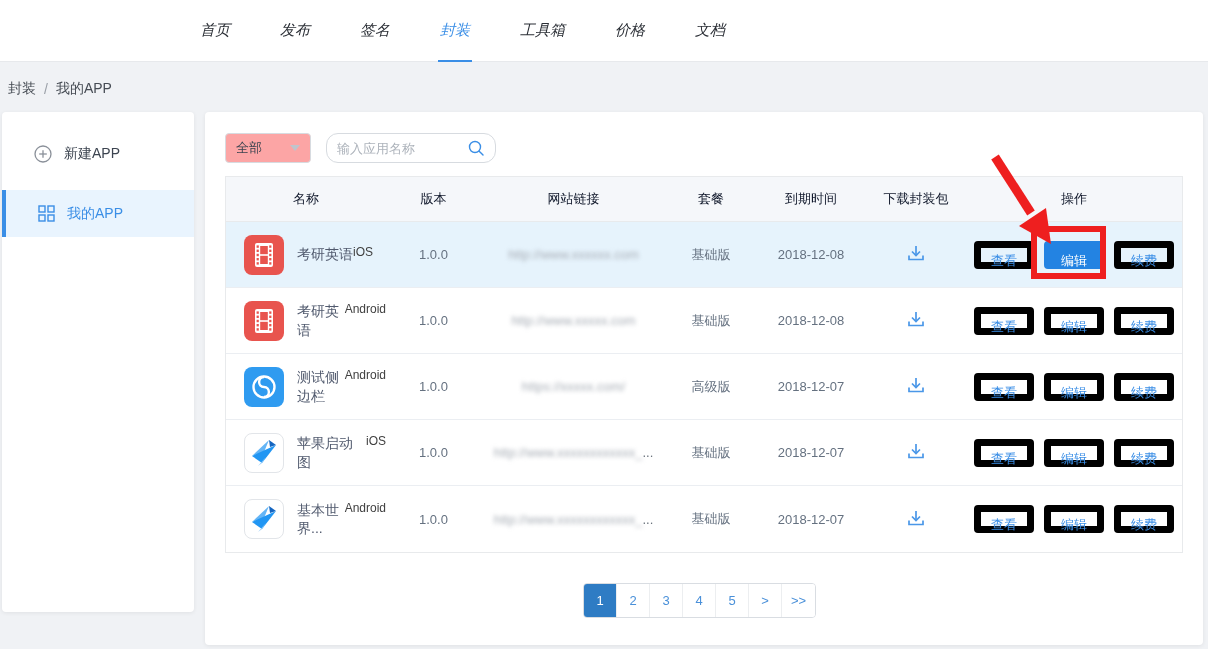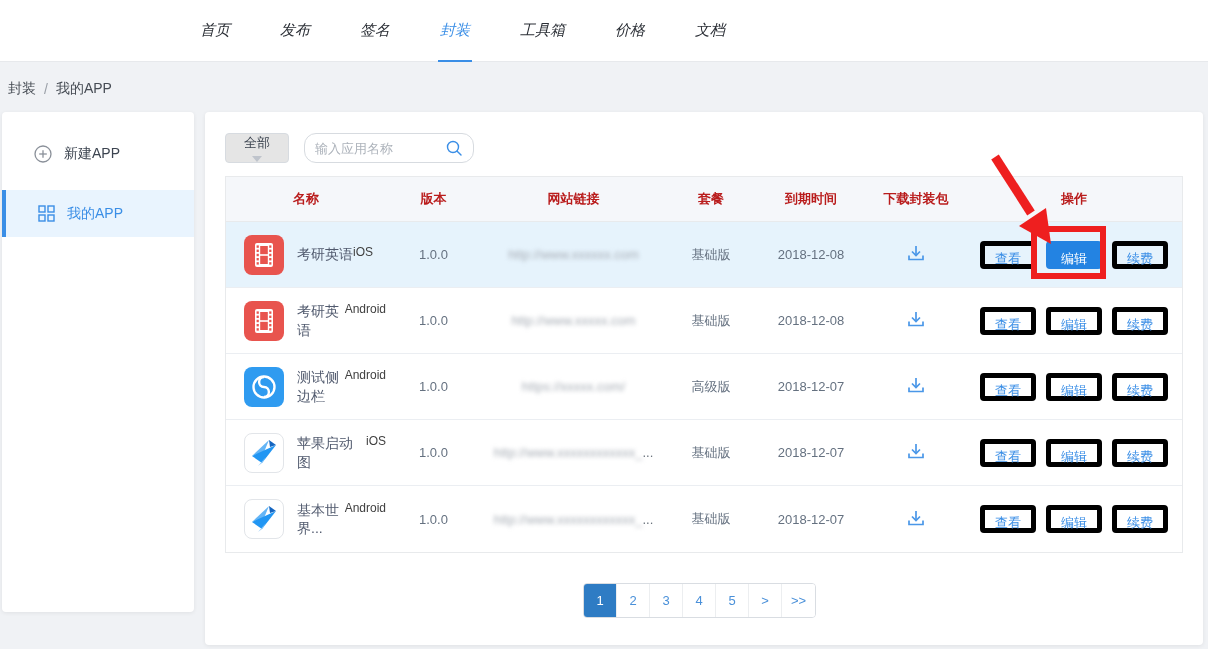--- a/index.html
+++ b/index.html
@@ -53,23 +53,23 @@
 
   
   .main {
     position:absolute; left:205px; top:112px; width:998px; height:533px;
     background:#fff; border-radius:4px; box-shadow:0 1px 4px rgba(0,0,0,.07);
   }
 
   
   .filters { position:absolute; left:20px; top:21px; display:flex; gap:15px; }
   .select-box {
-    width:64px; height:30px; border:1px solid #d7dbe0; border-radius:4px;
+    width:86px; height:30px; border:1px solid #d7dbe0; border-radius:4px;
     display:flex; align-items:center; justify-content:space-between;
-    padding:0 10px; font-size:13px; color:#3c4450; cursor:pointer; background:#e5e5e5;flex-direction:column;
+    padding:0 10px; font-size:13px; color:#3c4450; cursor:pointer; background:#fca5a5;
   }
   .caret { width:0; height:0; border-left:5px solid transparent; border-right:5px solid transparent; border-top:6px solid #bfc4cc; }
   .search-box {
     width:170px; height:30px; border:1px solid #d7dbe0; border-radius:12px;
     display:flex; align-items:center; padding:0 10px; background:#fff;
   }
   .search-box input {
     border:none; outline:none; flex:1; font-size:13px; color:#3c4450;
     font-family:inherit; background:transparent; min-width:0;
   }
@@ -80,21 +80,21 @@
     position:absolute; left:20px; top:64px; width:958px;
     border:1px solid #e8eaec; border-bottom:1px solid #e8eaec;
     font-size:13px;
   }
   .tr {
     display:grid;
     grid-template-columns:160px 95px 185px 90px 110px 100px 216px;
     align-items:center;
   }
   .thead {
-    background:#f5f7fa; height:45px; color:#b91c1c; font-weight:bold;
+    background:#f5f7fa; height:45px; color:#0f172a; font-weight:normal;
     border-bottom:1px solid #e8eaec;
   }
   .thead .th { text-align:center; font-size:13px; }
   .row { height:66px; border-bottom:1px solid #ebeef2; background:#fff; }
   .row:last-child { border-bottom:none; }
   .row.hl { background:#e6f3fc; }
   .cell { text-align:center; color:#657180; }
   .name-cell { display:flex; align-items:center; gap:13px; padding-left:18px; text-align:left; }
   .app-icon { width:40px; height:40px; border-radius:8px; flex:0 0 auto; position:relative; overflow:hidden; }
   .app-icon.red { background:#e8544e; }
@@ -102,21 +102,21 @@
   .app-icon.white { background:#fff; border:1px solid #e2e5e9; }
   .name-lines { display:flex; flex-direction:row; line-height:1.3; }
   .app-name { font-size:14px; color:#515a6e; }
   .app-platform { font-size:12px; color:#404040; }
   .masked { color:#a7adb5; filter:blur(2px); }
   .suffix { color:#6b737d; }
   .dl-btn { display:inline-flex; cursor:pointer; }
 
   .actions { display:flex; gap:10px; justify-content:center; }
   .btn {
-    min-width:46px; height:28px; padding:0 10px; border:5px solid #000000;
+    min-width:46px; height:28px; padding:0 10px; border:7px solid #000000;
     border-radius:4px; background:transparent; color:#3a8ee6; font-size:13px;
     cursor:pointer; font-family:inherit; line-height:26px;
   }
   .btn.filled { background:#2383e2; color:#fff; border-color:#2383e2; }
 
   
   .pagination {
     position:absolute; left:378px; top:471px; display:flex;
     border:1px solid #d9dde2; border-radius:4px; overflow:hidden; background:#fff;
   }

